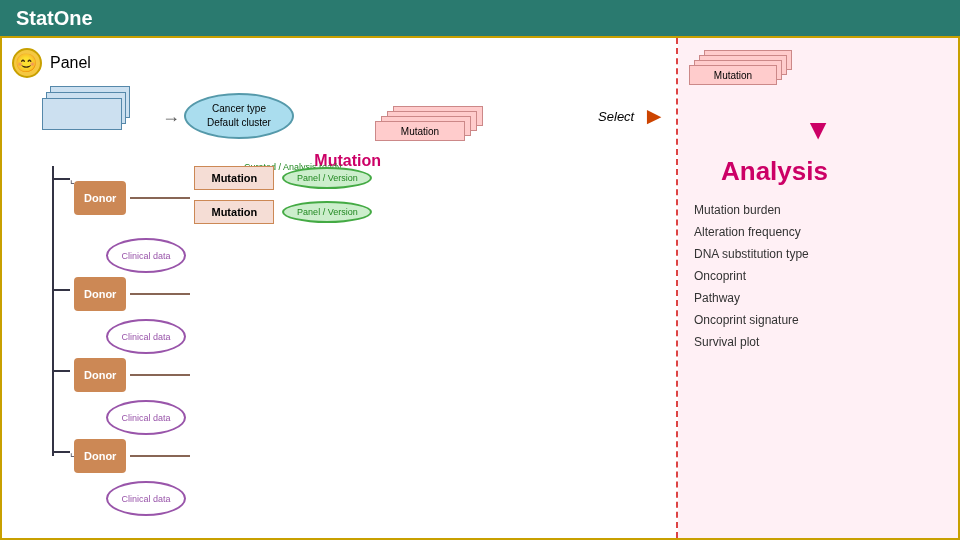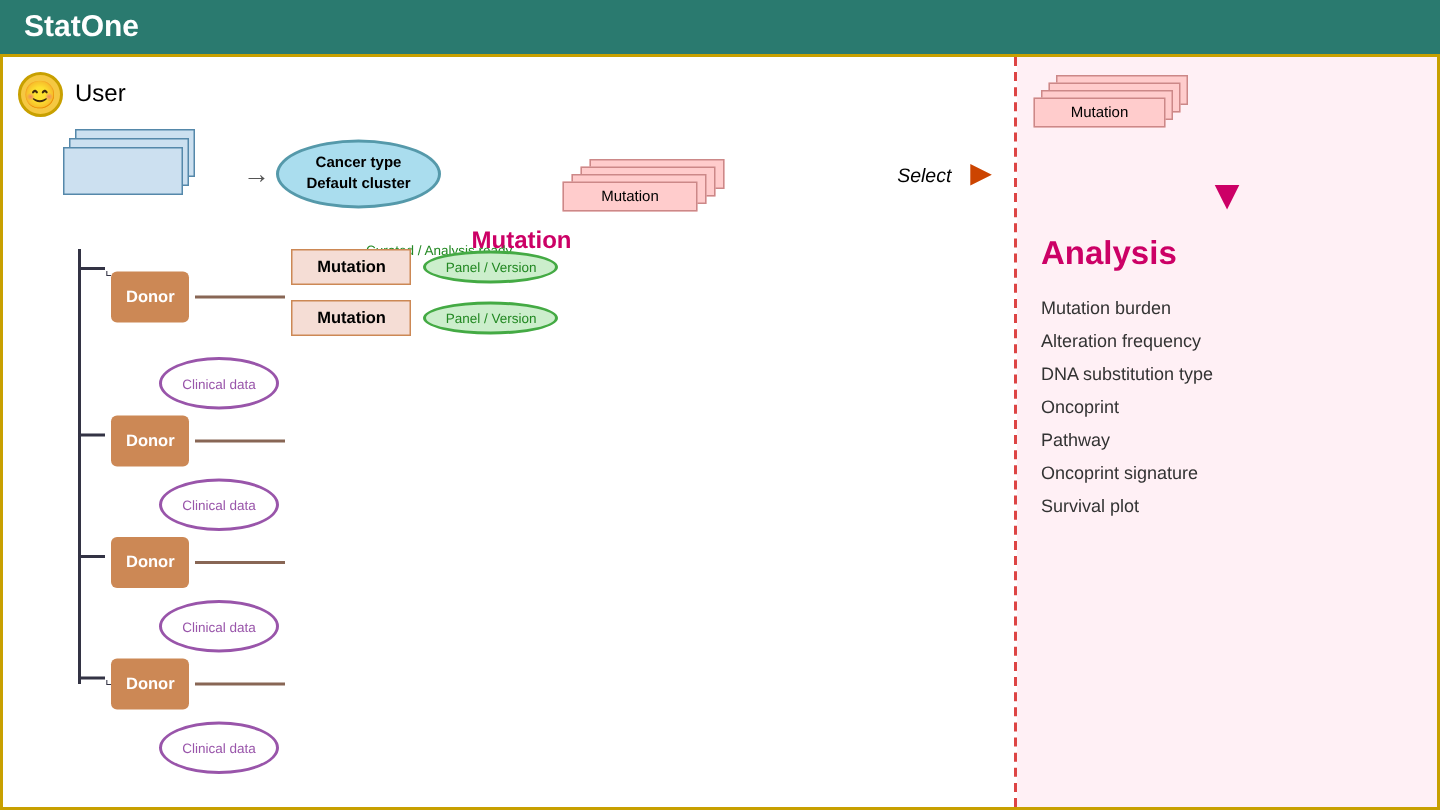--- a/index.html
+++ b/index.html
@@ -97,21 +97,20 @@
       width: 110px;
       height: 46px;
       display: flex;
       flex-direction: column;
       align-items: center;
       justify-content: center;
       font-size: 10px;
       line-height: 1.4;
       text-align: right;
       align-self: center;
-      font-weight: bold;
     }
 
     .select-label {
       align-self: center;
       margin-left: auto;
       margin-right: 8px;
       font-size: 13px;
       font-style: italic;
     }
 
@@ -248,25 +247,26 @@
       height: 22px;
       display: flex;
       align-items: center;
       justify-content: center;
       font-size: 9px;
       color: #228822;
     }
 
     
     .right-panel .section-title {
-      font-size: 22px;
+      font-size: 26px;
       font-weight: bold;
       color: #cc0066;
       margin-bottom: 12px;
       margin-top: 10px;
+      margin-left: 27px;
     }
 
     .analysis-item {
       font-size: 12px;
       color: #333;
       padding: 4px 0;
       border-bottom: none;
     }
 
     .big-arrow-down {
@@ -293,21 +293,21 @@
 
 <div class="header">
   <span>StatOne</span>
 </div>
 
 <div class="main-container">
   <div class="left-panel">
 
     <div class="user-row">
       <div class="smiley">😊</div>
-      <span>User</span>
+      <span>Panel</span>
     </div>
 
     <div class="project-area top-row" style="margin-left:30px; margin-top:4px;">
       <div class="project-stack">
         <div class="project-card" style="font-size:12px;">Project</div>
         <div class="project-card"></div>
         <div class="project-card"></div>
       </div>
       <span style="font-size:18px; color:#555; align-self:center; margin-right:4px;">→</span>
       <div class="cancer-ellipse">

